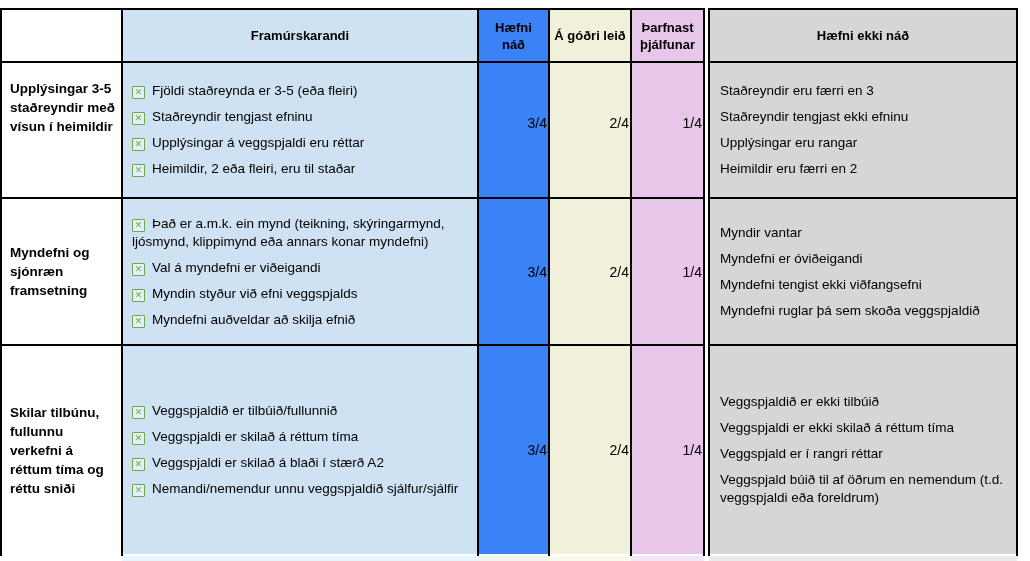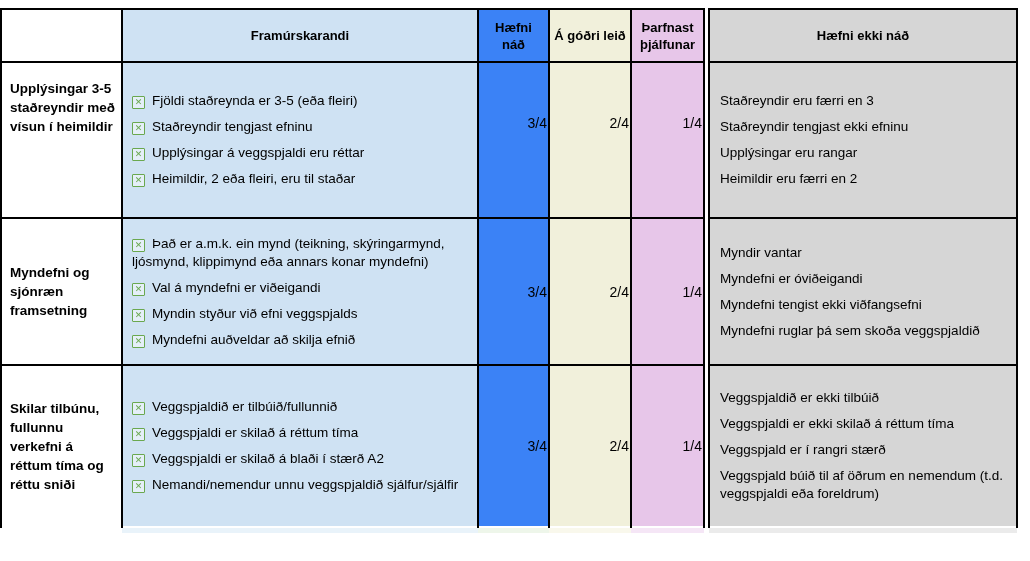--- a/index.html
+++ b/index.html
@@ -27,21 +27,21 @@
   .bg-cream { background:#f1f0db; }
   .bg-pink  { background:#e7c6e9;margin-top:31px; }
   .bg-gray  { background:#d6d6d6; }
   .bg-blue-lt  { background:#e9f3fa; }
   .bg-green-lt { background:#eef6ea; }
   .bg-cream-lt { background:#f9f8ec; }
   .bg-pink-lt  { background:#f5e6f6; }
   .bg-gray-lt  { background:#ebebeb; }
 
   
-  tr.r1 { height:156px; } tr.r2 { height:147px; } tr.r3 { height:162px; }
+  tr.r1 { height:136px; } tr.r2 { height:147px; } tr.r3 { height:210px; }
 
   td.crit { background:#ffffff; vertical-align:middle; font-weight:bold;
             font-size:13.5px; line-height:19px; padding:6px 5px 6px 8px; }
   tr.r1 td.crit { vertical-align:top; padding-top:16px; }
 
   td.excel { vertical-align:middle; font-size:13.5px; line-height:18px; padding:8px 8px 8px 9px; }
   .chk-item + .chk-item { margin-top:8px; }
   .chk {
     display:inline-flex; align-items:center; justify-content:center;
     width:11px; height:11px; border:1.5px solid #6aa84f; border-radius:1px;
@@ -129,21 +129,21 @@
         <div class="chk-item"><span class="chk">✕</span><span>Veggspjaldi er skilað á blaði í stærð A2</span></div>
         <div class="chk-item"><span class="chk">✕</span><span>Nemandi/nemendur unnu veggspjaldið sjálfur/sjálfir</span></div>
       </td>
       <td class="score bg-green">3/4</td>
       <td class="score bg-cream">2/4</td>
       <td class="score bg-pink">1/4</td>
       <td class="gap"></td>
       <td class="notach bg-gray">
         <div class="gray-item">Veggspjaldið er ekki tilbúið</div>
         <div class="gray-item">Veggspjaldi er ekki skilað á réttum tíma</div>
-        <div class="gray-item">Veggspjald er í rangri stærð</div>
+        <div class="gray-item">Veggspjald er í rangri réttar</div>
         <div class="gray-item">Veggspjald búið til af öðrum en nemendum (t.d. veggspjaldi eða foreldrum)</div>
       </td>
     </tr>
 
     <tr class="partial">
       <td style="background:#ffffff"></td>
       <td class="bg-blue-lt"></td>
       <td class="bg-green-lt"></td>
       <td class="bg-cream-lt"></td>
       <td class="bg-pink-lt"></td>

